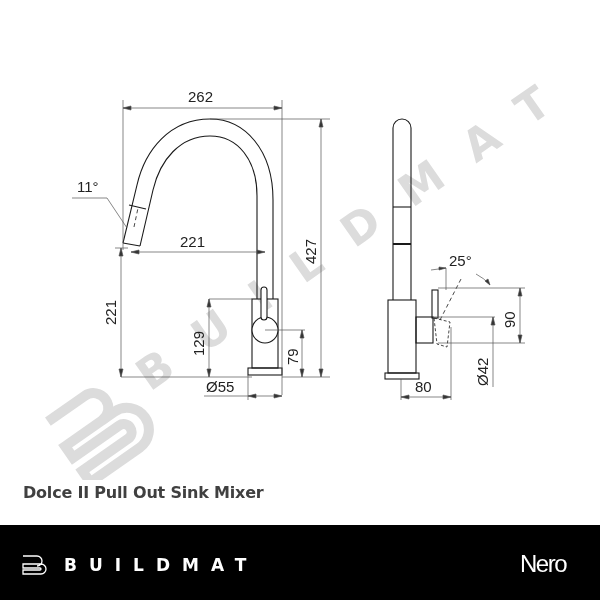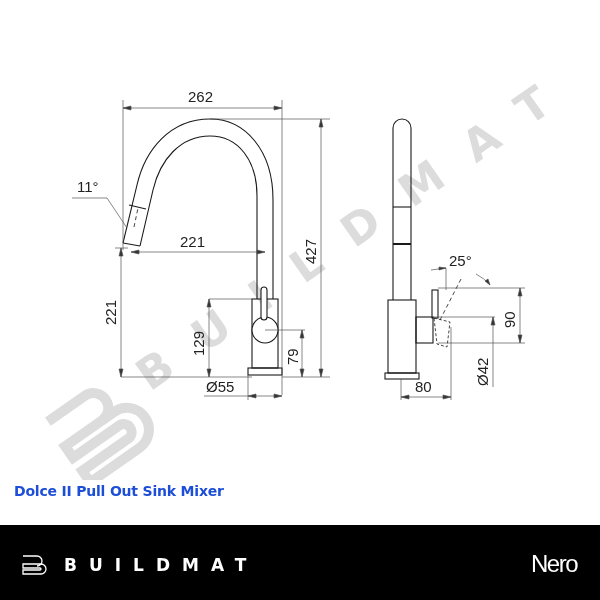--- a/index.html
+++ b/index.html
@@ -1,26 +1,26 @@
 <!DOCTYPE html>
 <html><head>
   <meta charset="utf-8">
   <style>
     html, body { margin: 0; padding: 0; }
     body { width: 600px; height: 600px; background: #ffffff; position: relative; overflow: hidden; font-family: "Liberation Sans", sans-serif; }
     .drawing { position: absolute; left: 0; top: 0; width: 600px; height: 480px; }
     .drawing svg { width: 600px; height: 480px; display: block; }
     .dim-text { font-family: "Liberation Sans", sans-serif; font-size: 15px; fill: #222; }
     .wm-text { font-family: "DejaVu Sans", sans-serif; font-weight: bold; font-size: 44px; fill: #dcdcdc; }
-    .caption { position: absolute; left: 14px; top: 483px; font-family: "DejaVu Sans", sans-serif; font-weight: bold; font-size: 14px; color: #1d4ed8; letter-spacing: -0.2px; }
+    .caption { position: absolute; left: 23px; top: 483px; font-family: "DejaVu Sans", sans-serif; font-weight: bold; font-size: 16px; color: #404040; letter-spacing: -0.2px; }
     .footer { position: absolute; left: 0; top: 525px; width: 600px; height: 75px; background: #000; }
     .brand { position: absolute; left: 22px; top: 30px; display: flex; align-items: center; }
     .brand-logo { width: 28px; height: 20px; margin-right: 14px; }
     .brand-name { color: #fff; font-family: "DejaVu Sans", sans-serif; font-weight: bold; font-size: 17px; letter-spacing: 12px; }
-    .nero { position: absolute; right: 23px; top: 25px; color: #fff; font-family: "Liberation Sans", sans-serif; font-size: 24px; letter-spacing: -1.5px; }
+    .nero { position: absolute; right: 34px; top: 25px; color: #fff; font-family: "Liberation Sans", sans-serif; font-size: 24px; letter-spacing: -1.5px; }
   </style>
 </head>
 <body>
 
 <div class="drawing">
   <svg viewBox="0 0 600 480" xmlns="http://www.w3.org/2000/svg">
 
     <g>
       <g transform="translate(120,420) rotate(-35)">
         <path d="M-60,-10 h60 a22,22 0 0 1 0,44 h-60 v-14 h56 a8,8 0 0 0 0,-16 h-56 z" fill="none" stroke="#dcdcdc" stroke-width="10"></path>

